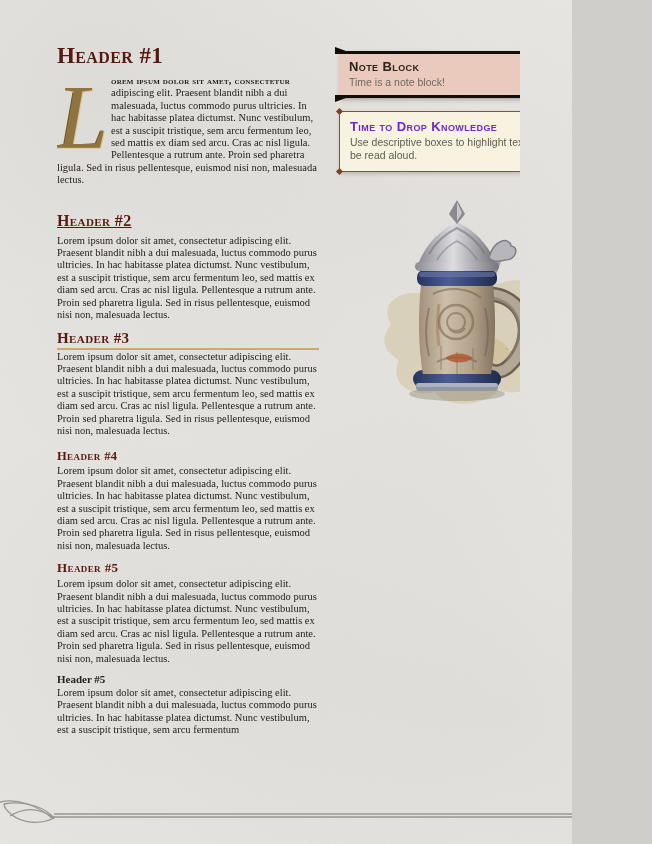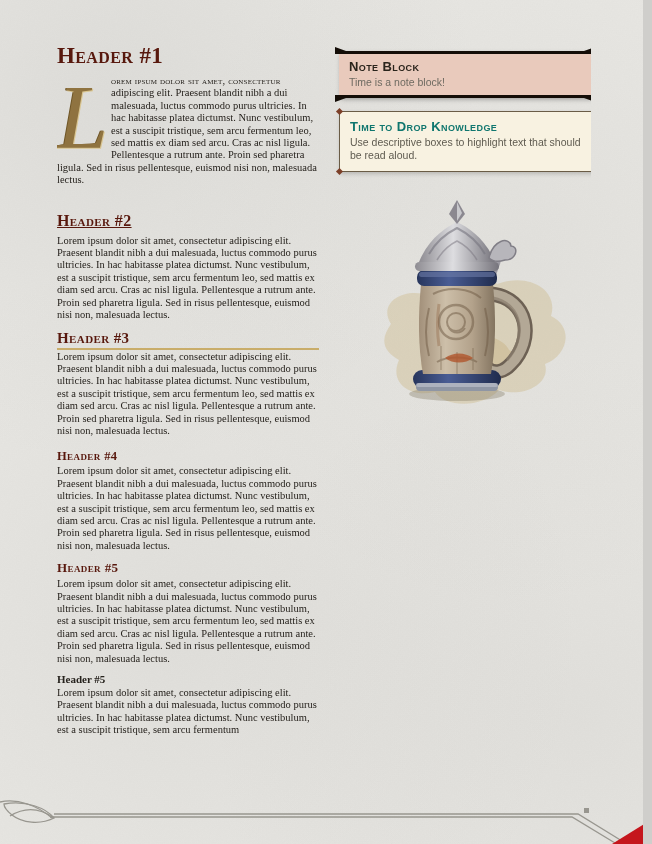--- a/index.html
+++ b/index.html
@@ -1,17 +1,17 @@
 <!DOCTYPE html>
 <html><head>
 <meta charset="utf-8">
 <style>
   html,body { margin:0; padding:0; background:#cfcecb; }
   .page {
-    position:relative; width:643px; height:844px; overflow:hidden;
+    position:relative; width:572px; height:844px; overflow:hidden;
     background:#e9e8e4;
     background-image:
       radial-gradient(circle at 18% 12%, rgba(120,120,118,0.10), rgba(0,0,0,0) 40%),
       radial-gradient(circle at 80% 30%, rgba(140,138,132,0.08), rgba(0,0,0,0) 45%),
       radial-gradient(circle at 30% 75%, rgba(130,128,124,0.09), rgba(0,0,0,0) 50%),
       radial-gradient(circle at 90% 85%, rgba(125,122,118,0.08), rgba(0,0,0,0) 40%);
     font-family:"Liberation Serif", serif;
   }
   .texture { position:absolute; inset:0; width:100%; height:100%; pointer-events:none; }
 
@@ -35,21 +35,21 @@
   h6 { font-family:"Liberation Serif", serif; font-size:11px; line-height:12px; margin:6px 0 2px 0;
        font-weight:700; color:#26221d; }
 
   .dropcap {
     float:left; width:48px; height:82px;
     font-style:italic; font-weight:400;
     font-size:92px; line-height:78px;
     color:#8f7340; text-shadow:1px 1px 0 #d9c693, -1px 0 0 #6e5526;
     margin:3px 6px 0 0;
   }
-  .lead-caps { font-variant:small-caps; font-weight:400; letter-spacing:0.2px; }
+  .lead-caps { font-variant:small-caps; font-weight:700; letter-spacing:0.2px; }
 
   
   .note { position:relative; margin:9px 9px 14px 1px; }
   .note-body {
     background:#e9cabc; padding:7px 10px 8px 10px;
     box-shadow:2px 2px 5px rgba(0,0,0,0.35);
   }
   .note-bar { position:absolute; left:-4px; right:-4px; height:7px; background:#140d07; }
   .note-bar.top { top:-5px; clip-path:polygon(0 0, 11px 4px, calc(100% - 11px) 4px, 100% 0, 100% 7px, 0 7px); }
   .note-bar.bottom { bottom:-5px; clip-path:polygon(0 0, 100% 0, 100% 7px, calc(100% - 11px) 3px, 11px 3px, 0 7px); }
@@ -59,21 +59,21 @@
     color:#2a241c; margin:0 0 2px 0;
   }
   .box-text { font-family:"Liberation Sans", sans-serif; font-size:10.5px; line-height:13px; color:#6e6a61; }
 
   
   .desc {
     position:relative; background:#f8f2e1; border:1px solid #6a5c46;
     padding:7px 10px 9px 10px; margin:8px 1px 0 1px;
     box-shadow:1px 2px 4px rgba(0,0,0,0.18);
   }
-  .desc .box-title { color:#0f766e; }
+  .desc .box-title { color:#6d28d9; }
   .desc .box-text { color:#5f5b50; }
   .desc .indent { text-indent:10px; }
   .desc .bold-lead { font-weight:700; color:#4b473c; }
   .corner-dot { position:absolute; width:5px; height:5px; background:#7c3f28; transform:rotate(45deg); }
   .corner-dot.tl { top:-3px; left:-3px; } .corner-dot.tr { top:-3px; right:-3px; }
   .corner-dot.bl { bottom:-3px; left:-3px; } .corner-dot.br { bottom:-3px; right:-3px; }
 
   .stein-wrap { margin:26px 0 0 0; display:flex; justify-content:center; }
 
   .footer-svg { position:absolute; left:0; bottom:0; width:652px; height:46px; }

